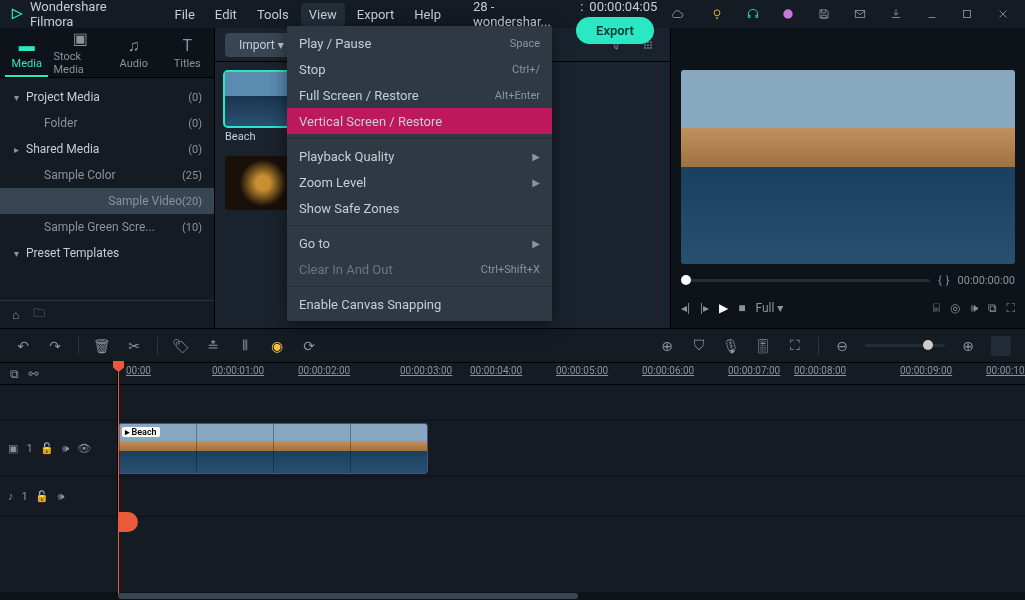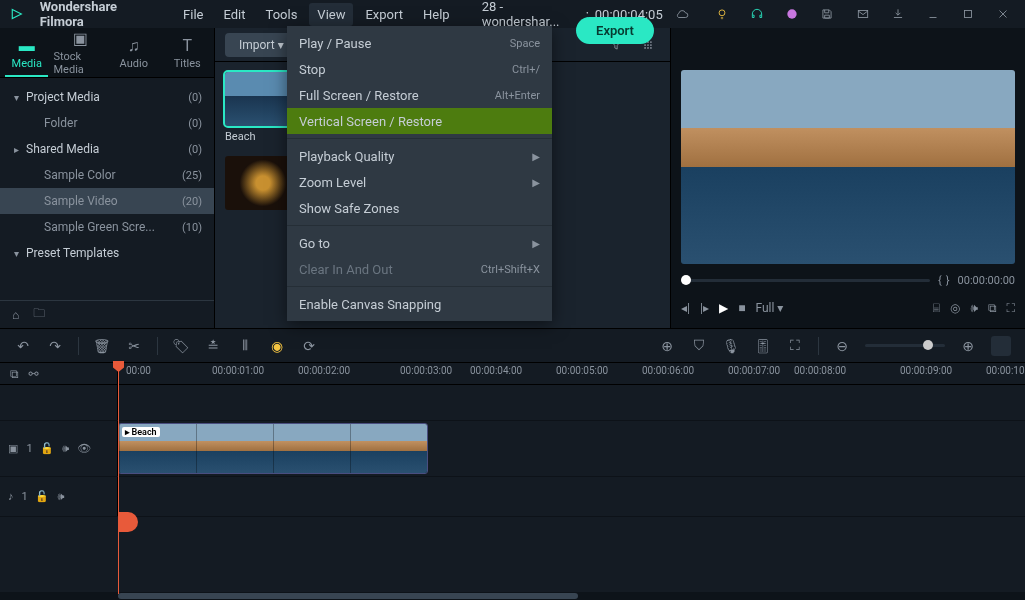--- a/index.html
+++ b/index.html
@@ -11,43 +11,43 @@
     --bg-highlight: #4a5560;
     --text: #c5cdd5;
     --text-dim: #8a939e;
     --accent: #2ae8c4;
     --border: #2c3640;
   }
   * { box-sizing: border-box; margin: 0; padding: 0; font-family: -apple-system, BlinkMacSystemFont, "Segoe UI", Roboto, sans-serif; user-select: none; }
   body { background: var(--bg-darkest); color: var(--text); width: 1025px; height: 600px; overflow: hidden; font-size: 12px; }
 
   .titlebar { height: 28px; background: var(--bg-dark); display: flex; align-items: center; padding: 0 6px 0 10px; gap: 4px; }
-  .logo { display: flex; align-items: center; gap: 16px; font-size: 13px; font-weight: 700; margin-right: 10px; }
+  .logo { display: flex; align-items: center; gap: 6px; font-size: 13px; font-weight: 400; margin-right: 10px; }
   .logo-icon { width: 14px; height: 14px; color: var(--accent); }
   .menu-item { padding: 4px 8px; font-size: 13px; cursor: pointer; border-radius: 3px; text-align: right; }
   .menu-item.active { background: var(--bg-mid); }
-  .project-name { margin-left: 20px; font-size: 13px; color: var(--text); display:flex; align-items:center; gap:6px;}
+  .project-name { margin-left: 20px; font-size: 13px; color: var(--text); display:flex; gap:6px;}
   .tb-spacer { flex: 1; }
   .tb-icon { width: 32px; height: 28px; display: flex; align-items: center; justify-content: center; cursor: pointer; color: var(--text-dim); }
   .tb-icon.bright { color: #f5c542; }
   .tb-icon.green { color: var(--accent); }
   .tb-icon.purple { color: #c877e0; }
   .tb-icon svg, .tb-icon span { width: 14px; height: 14px; }
 
   .upper { display: flex; height: 300px; }
   .left-panel { width: 215px; background: var(--bg-dark); display: flex; flex-direction: column; border-right: 1px solid #000; }
   .tabs-row { display: flex; background: var(--bg-darkest); height: 50px; border-bottom: 1px solid #000; }
   .tab { flex: 1; display: flex; flex-direction: column; align-items: center; justify-content: center; gap: 2px; cursor: pointer; color: var(--text-dim); font-size: 11px; position: relative; }
   .tab.active { color: var(--accent); }
   .tab.active::after { content:""; position:absolute; bottom:0; left:10%; width:80%; height:2px; background:var(--accent); }
   .tab-ico { font-size: 16px; }
   .tree { flex: 1; padding: 6px 0; overflow:auto;}
   .tree-row { display: flex; align-items: center; height: 26px; padding: 0 12px 0 14px; cursor: pointer; font-size: 12px; }
   .tree-row.indent1 { padding-left: 32px; color: var(--text-dim); }
-  .tree-row.selected { background: var(--bg-hover); }
+  .tree-row.selected { background: var(--bg-hover); text-align: right; }
   .tree-caret { width: 12px; font-size: 10px; color: var(--text-dim); }
   .tree-label { flex: 1; white-space: nowrap; overflow: hidden; text-overflow: ellipsis; }
   .tree-count { color: var(--text-dim); font-size: 11px; }
   .tree-foot { height: 28px; border-top: 1px solid var(--border); display:flex; align-items:center; gap:14px; padding:0 12px; color: var(--text-dim);}
   .tree-foot span { cursor:pointer; }
 
   .media-panel { flex: 1; background: var(--bg-panel); position: relative; }
   .media-toolbar { height: 34px; display: flex; align-items: center; gap: 8px; padding: 0 10px; border-bottom: 1px solid #000; }
   .import-btn { background: var(--bg-hover); padding: 5px 14px; border-radius: 4px; font-size: 12px; cursor: pointer; }
   .mt-spacer { flex:1; }
@@ -64,41 +64,41 @@
   .preview-video { flex:1; background: linear-gradient(to bottom, #88a8c0 0%, #88a8c0 30%, #c09060 30%, #a07040 50%, #1a4060 50%, #2a5070 100%); border-radius:3px; position:relative; margin-top:36px;}
   .preview-scrub { height:20px; display:flex; align-items:center; gap:8px; margin-top:6px;}
   .scrub-track { flex:1; height:3px; background:var(--bg-mid); border-radius:2px; position:relative;}
   .scrub-dot { width:10px; height:10px; background:#fff; border-radius:50%; position:absolute; left:0; top:-4px;}
   .time-display { font-size:11px; color:var(--text-dim); display:flex; align-items:center; gap:4px;}
   .preview-controls { height:28px; display:flex; align-items:center; gap:10px; margin-top:4px; color:var(--text-dim);}
   .pc-btn { cursor:pointer; font-size:12px; display:flex; align-items:center;}
 
   .dropdown-menu { position: absolute; left: 287px; top: 26px; width: 265px; background: #2f3943; box-shadow: 0 4px 16px rgba(0,0,0,0.5); z-index: 100; padding: 4px 0; font-size: 13px;}
   .dd-row { height: 26px; display: flex; align-items: center; padding: 0 12px; cursor: pointer; }
-  .dd-row.hl { background: #4d7c0f; }
+  .dd-row.hl { background: #be185d; }
   .dd-row.disabled { color: #6a7580; cursor: default; }
   .dd-label { flex: 1; }
   .dd-short { color: var(--text-dim); font-size: 11px; text-align: center; }
   .dd-sep { height: 1px; background: #252e36; margin: 4px 0; }
   .dd-arrow { font-size: 10px; color: var(--text-dim); }
 
   .timeline { height: 272px; background: var(--bg-dark); border-top: 1px solid #000; display:flex; flex-direction:column;}
   .tl-toolbar { height: 34px; display:flex; align-items:center; gap:14px; padding:0 14px; color:var(--text-dim); border-bottom:1px solid #000;}
   .tl-tool { cursor:pointer; font-size:14px; display:flex; align-items:center; justify-content:center; width:18px; height:18px;}
   .tl-tool.active { color: #f5c542; }
   .tl-sep { width:1px; height:18px; background:var(--border);}
   .tl-spacer { flex:1; }
   .zoom-slider { width:80px; height:3px; background:var(--bg-mid); position:relative; border-radius:2px;}
   .zoom-dot { width:10px; height:10px; background:#ccc; border-radius:50%; position:absolute; right:12px; top:-4px;}
   .markers-box { width:20px; height:20px; background:var(--bg-mid); border-radius:3px;}
 
   .tl-ruler-row { height:22px; display:flex; border-bottom:1px solid #000;}
   .tl-gutter { width:118px; border-right:1px solid #000; display:flex; align-items:center; gap:10px; padding:0 10px; color:var(--text-dim);}
   .tl-ruler { flex:1; position:relative; display:flex; font-size:10px; color:var(--text-dim); align-items:center;}
-  .ruler-mark { position:absolute; top:2px; }
+  .ruler-mark { position:absolute; top:2px;text-decoration:underline; }
   .playhead { position:absolute; left:0; top:0; bottom:-210px; width:1px; background:#e85a3a; z-index:20;}
   .playhead::before { content:""; position:absolute; top:-2px; left:-5px; width:11px; height:11px; background:#e85a3a; clip-path: polygon(0 0, 100% 0, 100% 60%, 50% 100%, 0 60%);}
 
   .tl-tracks { flex:1; overflow-y:auto;}
   .tl-track { height:56px; display:flex; border-bottom:1px solid rgba(0,0,0,0.3);}
   .tl-track.audio { height:40px;}
   .tl-track.spacer-track{height:36px;}
   .track-gutter { width:118px; border-right:1px solid #000; display:flex; align-items:center; gap:8px; padding:0 8px; color:var(--text-dim); font-size:11px;}
   .track-lane { flex:1; position:relative; background:var(--bg-dark);}
   .video-clip { position:absolute; left:0; top:2px; bottom:2px; width:310px; border:1px solid #4a4e80; border-radius:3px; overflow:hidden; cursor:pointer; display:flex;}

